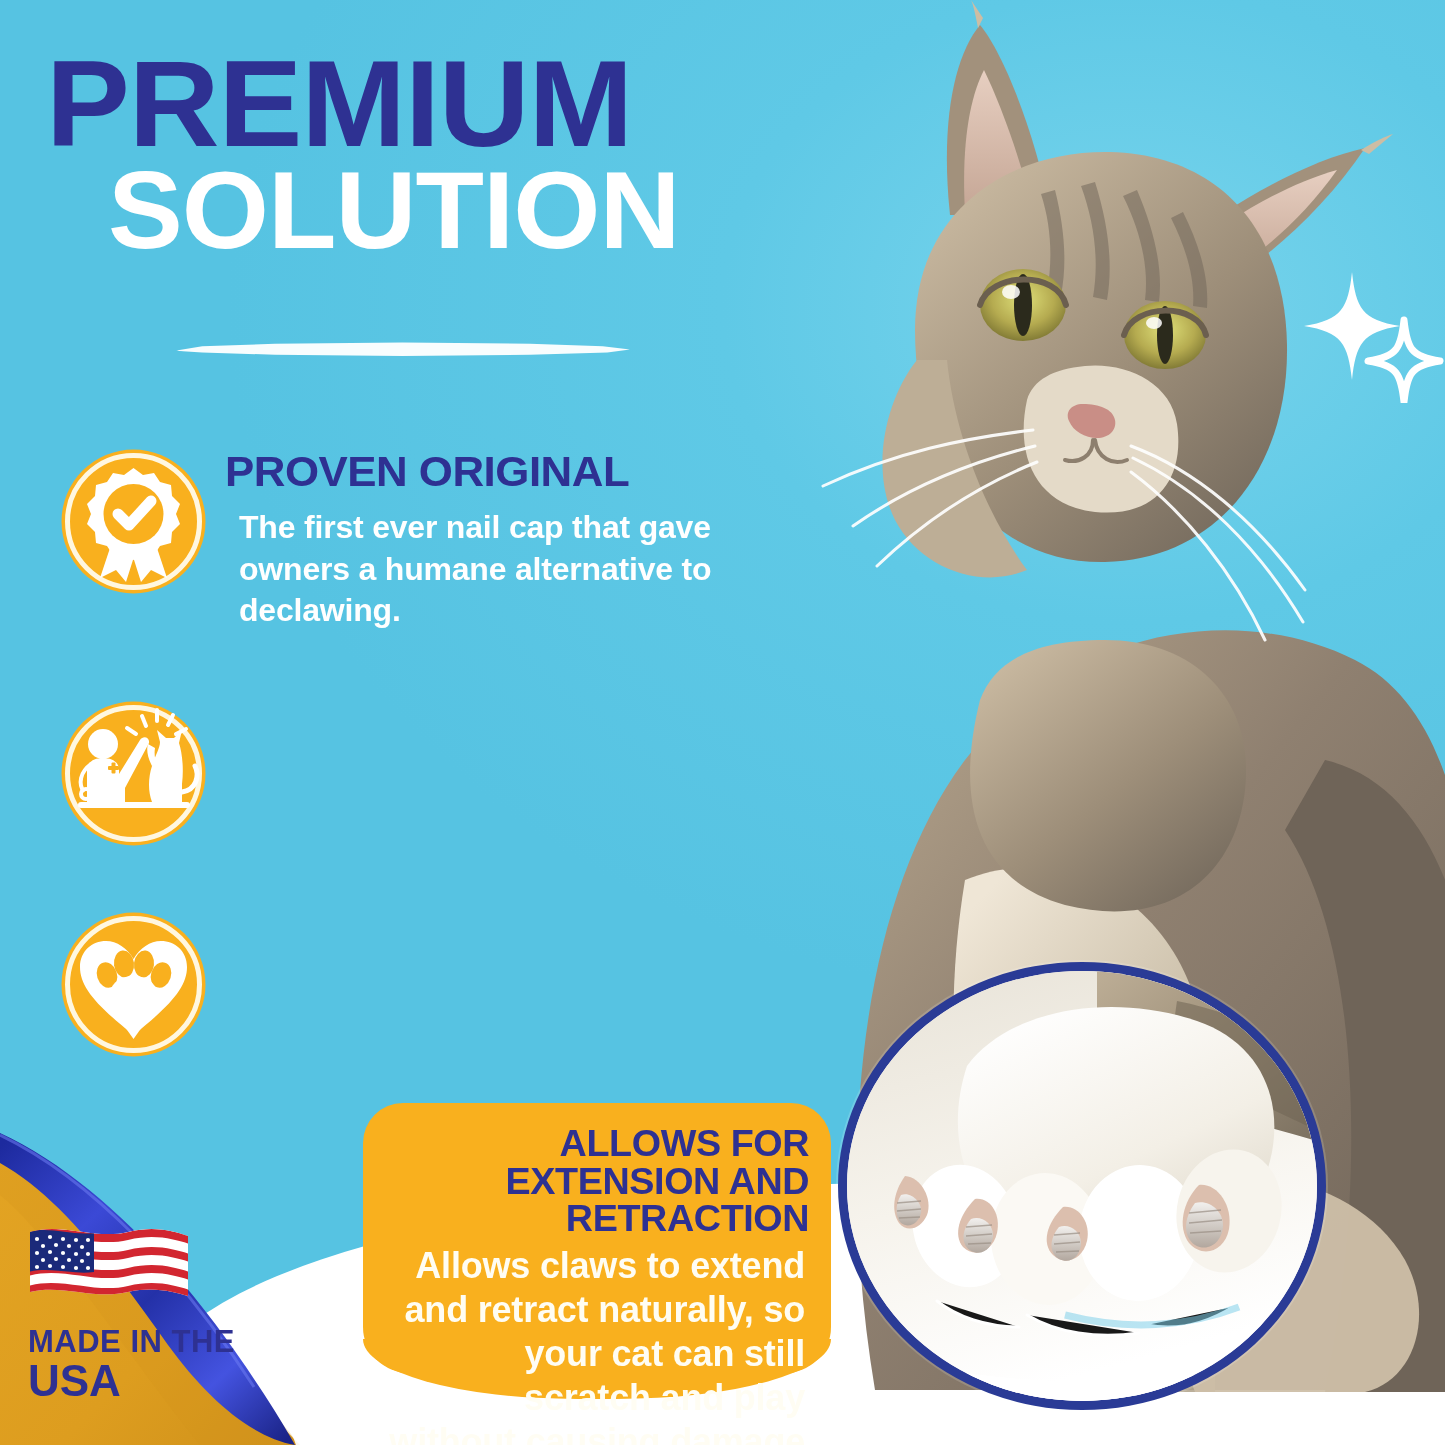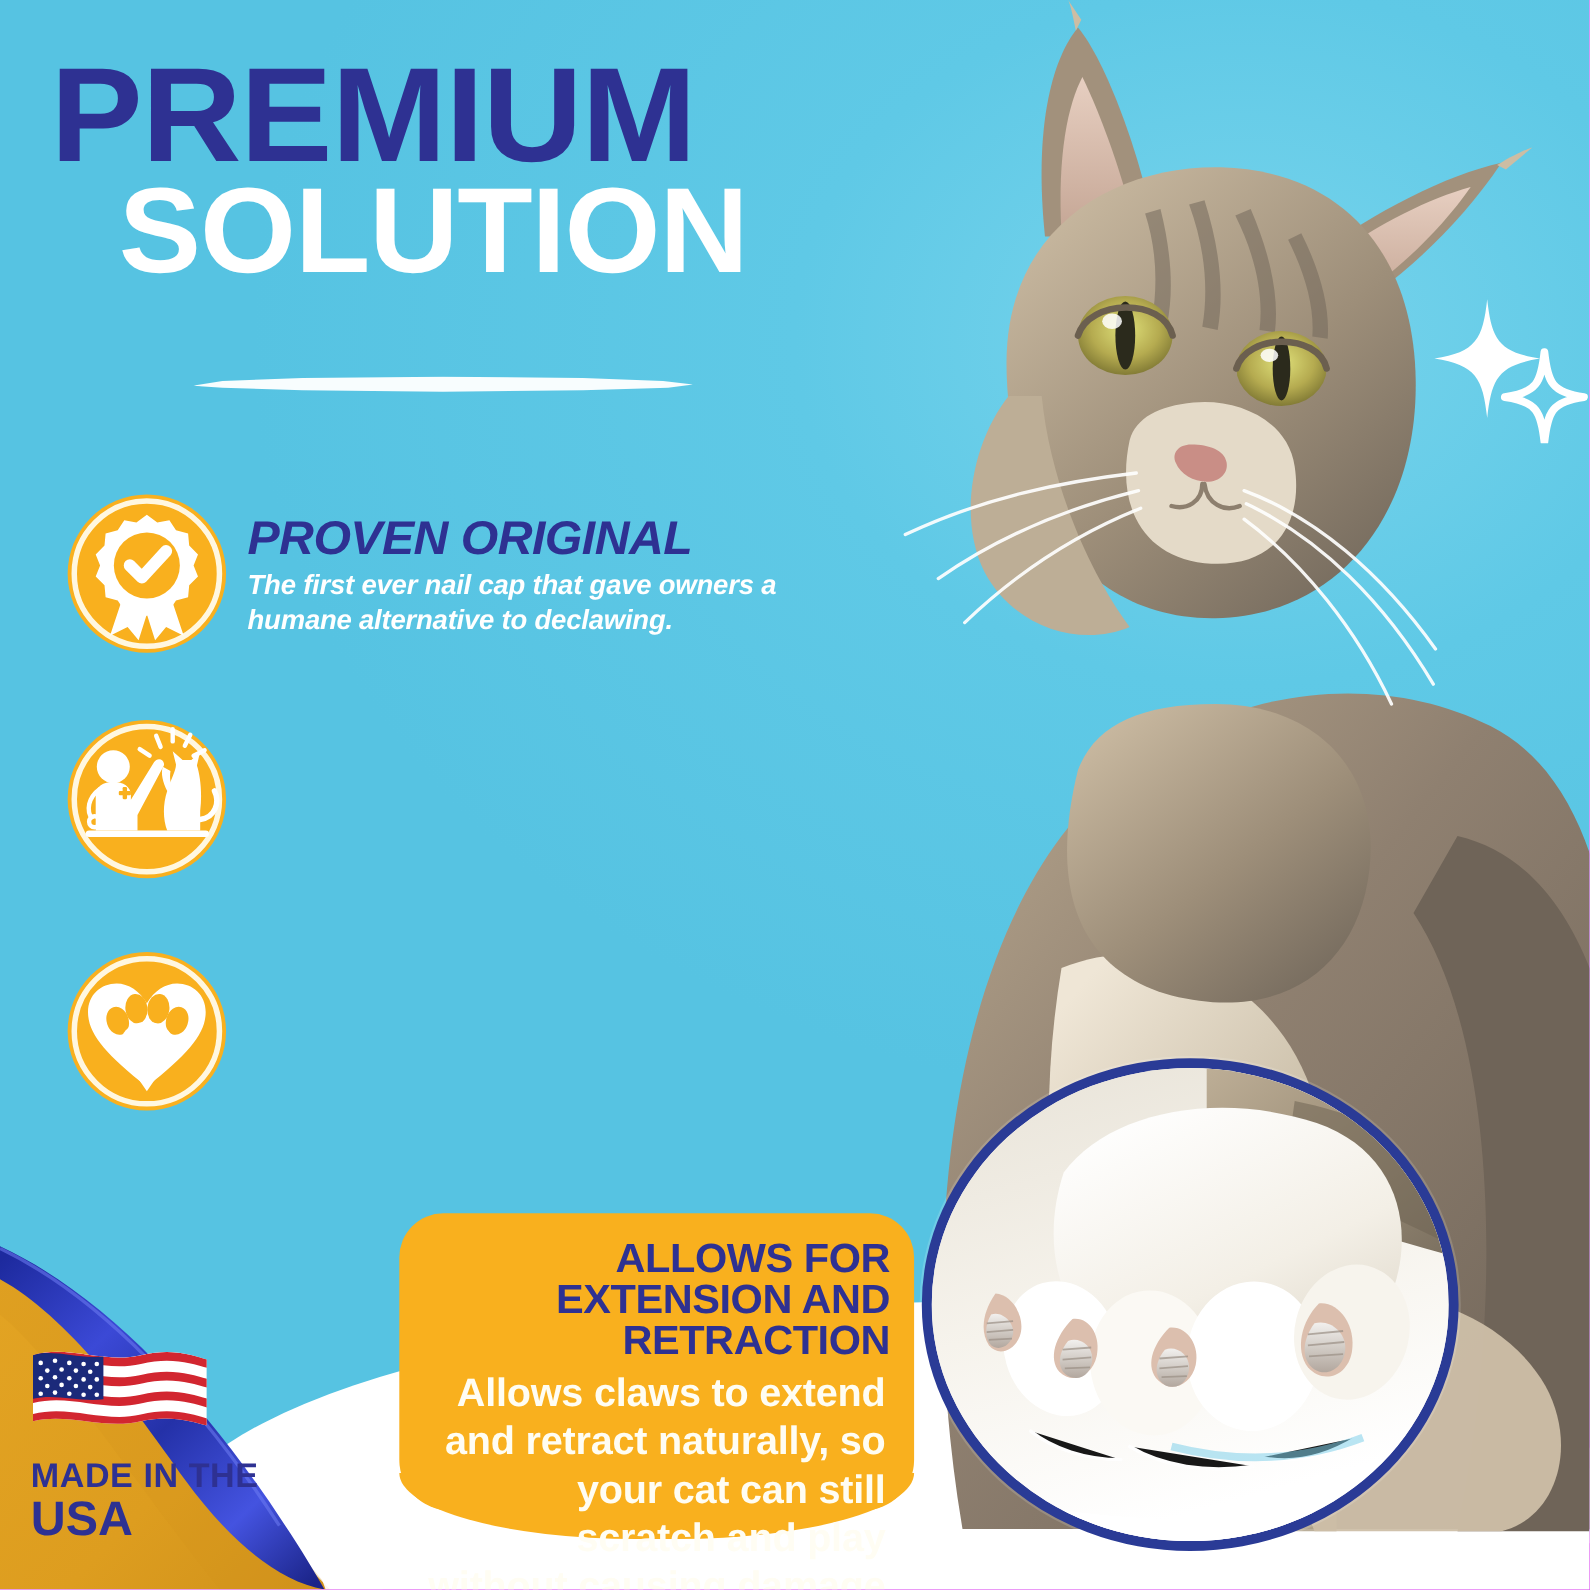--- a/index.html
+++ b/index.html
@@ -3,21 +3,21 @@
 <meta charset="utf-8">
 <style>
   html,body{margin:0;padding:0;}
   body{
     width:1445px;height:1445px;overflow:hidden;
     font-family:"Liberation Sans",sans-serif;
     background:#ffffff;
   }
   .poster{
     position:relative;width:1445px;height:1445px;overflow:hidden;
-    background:#d946ef;
+    background:#ec4899;
   }
   
   .bg-teal{
     position:absolute;left:0;top:0;width:1445px;height:1393px;
     background:
       radial-gradient(ellipse 900px 700px at 78% 22%, #78d4ec 0%, #5fc9e6 45%, #56c3e2 100%);
   }
   .bg-white-foot{
     position:absolute;left:0;bottom:0;width:1445px;height:110px;background:#ffffff;
   }
@@ -54,31 +54,31 @@
   }
   
   .sparkles{position:absolute;left:1300px;top:268px;width:145px;height:135px;}
   
   .cat-wrap{
     position:absolute;right:-10px;top:0px;width:690px;height:1400px;
     overflow:hidden;
   }
   
   .features{position:absolute;left:56px;top:440px;width:800px;}
-  .feature{position:relative;display:flex;align-items:center;margin-bottom:44px;font-style:italic;}
+  .feature{position:relative;display:flex;align-items:flex-start;margin-bottom:44px;}
   .f-icon{flex:0 0 auto;width:155px;height:155px;margin-right:14px;margin-top:4px;}
   .f-text{flex:1 1 auto;padding-top:10px;}
   .f-title{
     margin:0 0 4px 0;
     font-size:43px;font-weight:700;letter-spacing:-.5px;
     color:#2e3192;text-transform:uppercase;line-height:1;
     transform:scaleX(1.02);transform-origin:left center;
   }
   .f-body{
-    margin:0;font-size:25px;font-weight:700;color:#ffffff;
+    margin:14px;font-size:32px;font-weight:700;color:#ffffff;
     line-height:1.3;letter-spacing:-.2px;max-width:580px;
   }
   .feature:nth-child(1){margin-bottom:46px;}
   .feature:nth-child(2){margin-bottom:52px;}
   
   .callout{
     position:absolute;left:363px;top:1103px;width:468px;height:270px;
     background:#f9b01e;
     border-radius:40px 40px 46px 46px;
     box-sizing:border-box;padding:22px 26px 18px 26px;

